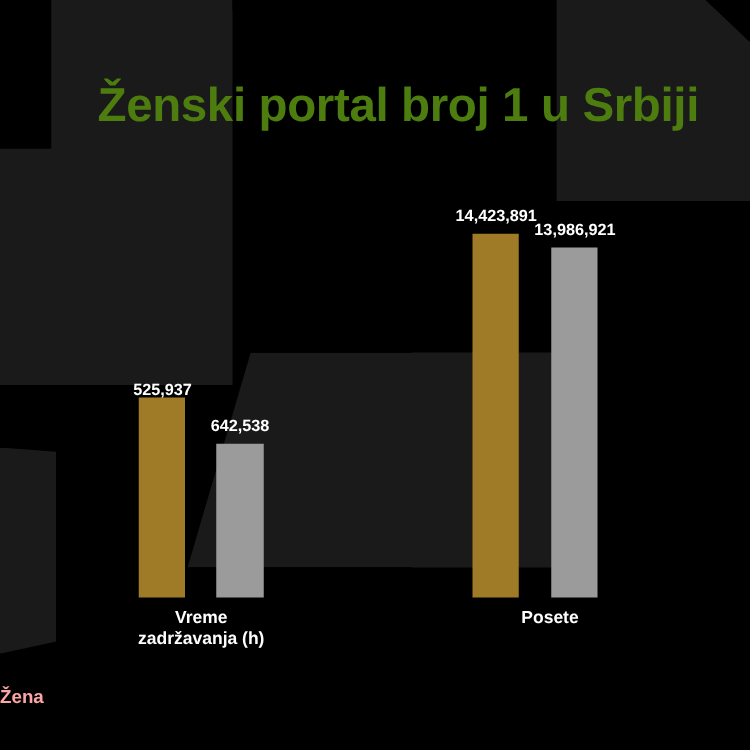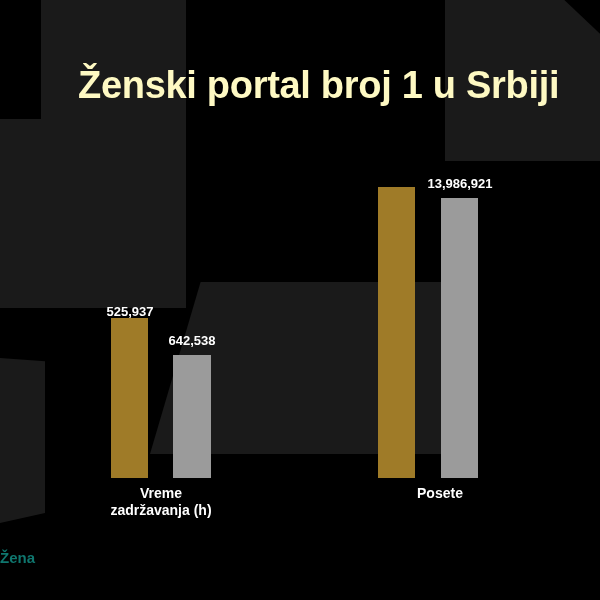--- a/index.html
+++ b/index.html
@@ -93,21 +93,21 @@
     background: #000000;
   }
 
   
   .chart-title {
     position: absolute;
     left: 78px;
     top: 64px;
     font-size: 38px;
     font-weight: bold;
-    color: #fef9c3;
+    color: #4d7c0f;
     letter-spacing: -0.3px;
     white-space: nowrap;
   }
 
   .plot {
     position: absolute;
     left: 0;
     top: 0;
     width: 600px;
     height: 600px;
@@ -136,21 +136,21 @@
     font-weight: bold;
     text-align: center;
     line-height: 17px;
     white-space: pre-line;
   }
 
   .footer-note {
     position: absolute;
     left: 0px;
     top: 549px;
-    color: #0f766e;
+    color: #fca5a5;
     font-size: 15px;
     font-weight: bold;
     white-space: nowrap;
   }
 </style>
 </head>
 <body>
 
 <div id="canvas">
 
@@ -166,20 +166,21 @@
   </div>
 
   <div class="chart-title">Ženski portal broj 1 u Srbiji</div>
 
   <div class="plot" id="plot-area">
       <div class="bar gold" style="left: 111px; width: 37px; height: 160px;"></div>
       <div class="bar-value" style="left: 100px; top: 304px; width: 60px;">525,937</div>
       <div class="bar grey" style="left: 173px; width: 38px; height: 123px;"></div>
       <div class="bar-value" style="left: 162px; top: 333px; width: 60px;">642,538</div>
       <div class="bar gold" style="left: 378px; width: 37px; height: 291px;"></div>
+      <div class="bar-value" style="left: 347px; top: 165px; width: 100px;">14,423,891</div>
       <div class="bar grey" style="left: 441px; width: 37px; height: 280px;"></div>
       <div class="bar-value" style="left: 410px; top: 176px; width: 100px;">13,986,921</div>
       <div class="cat-label" style="left: 81px; top: 485px; width: 160px;">Vreme
 zadržavanja (h)</div>
       <div class="cat-label" style="left: 370px; top: 485px; width: 140px;">Posete</div>
     </div>
 
   <div class="footer-note">Žena</div>
 </div>
 

